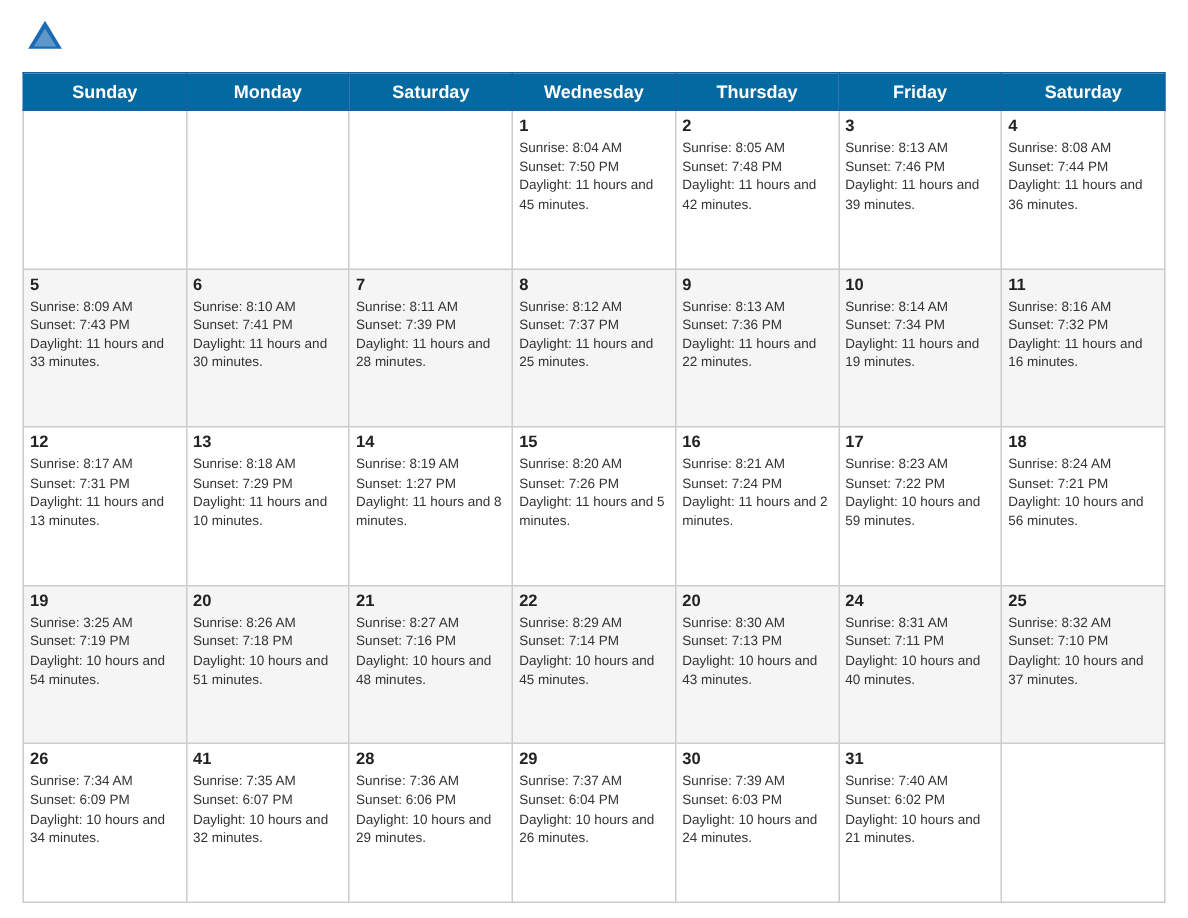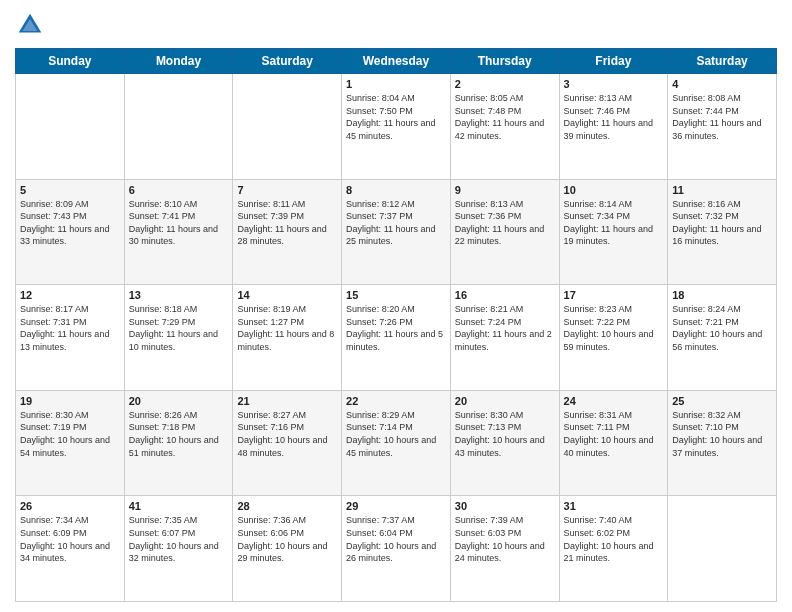--- a/index.html
+++ b/index.html
@@ -248,21 +248,21 @@
           <td>
             <span class="day-num">18</span>
             <div class="cell-text">Sunrise: 8:24 AM
 Sunset: 7:21 PM
 Daylight: 10 hours and 56 minutes.</div>
           </td>
         </tr>
         <tr>
           <td>
             <span class="day-num">19</span>
-            <div class="cell-text">Sunrise: 8:30 AM
+            <div class="cell-text">Sunrise: 3:25 AM
 Sunset: 7:19 PM
 Daylight: 10 hours and 54 minutes.</div>
           </td>
           <td>
             <span class="day-num">20</span>
             <div class="cell-text">Sunrise: 8:26 AM
 Sunset: 7:18 PM
 Daylight: 10 hours and 51 minutes.</div>
           </td>
           <td>

